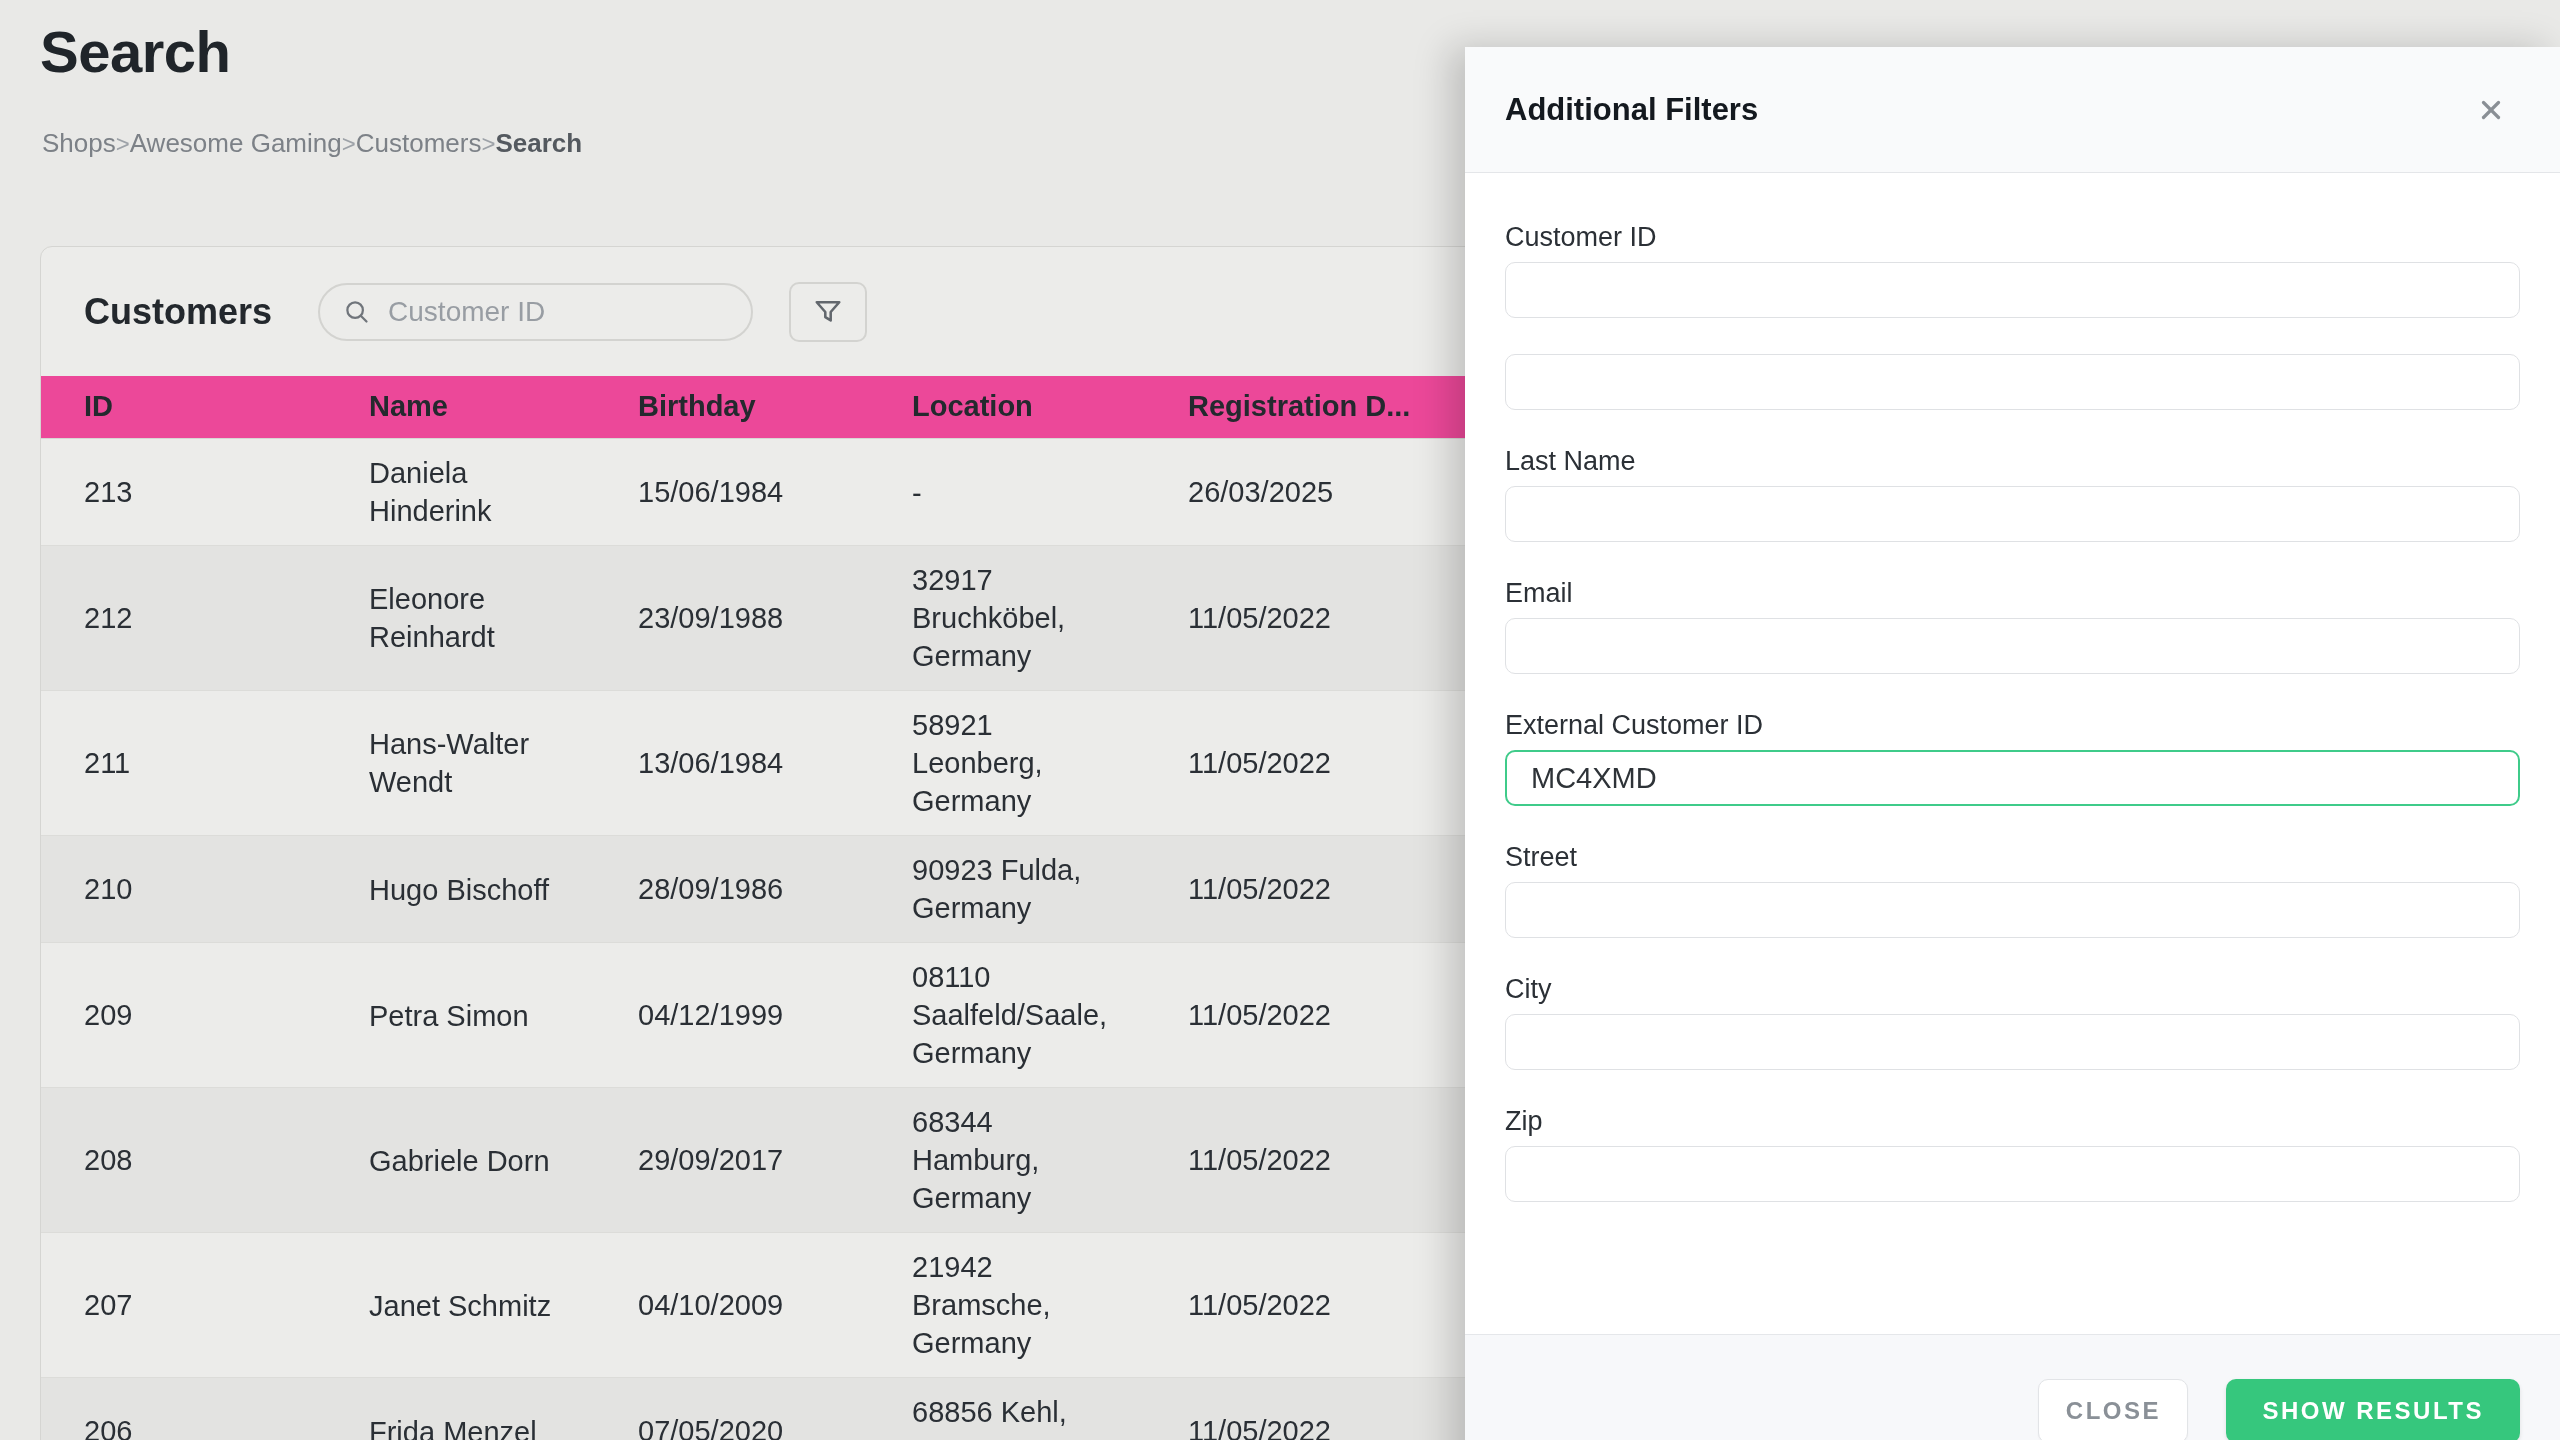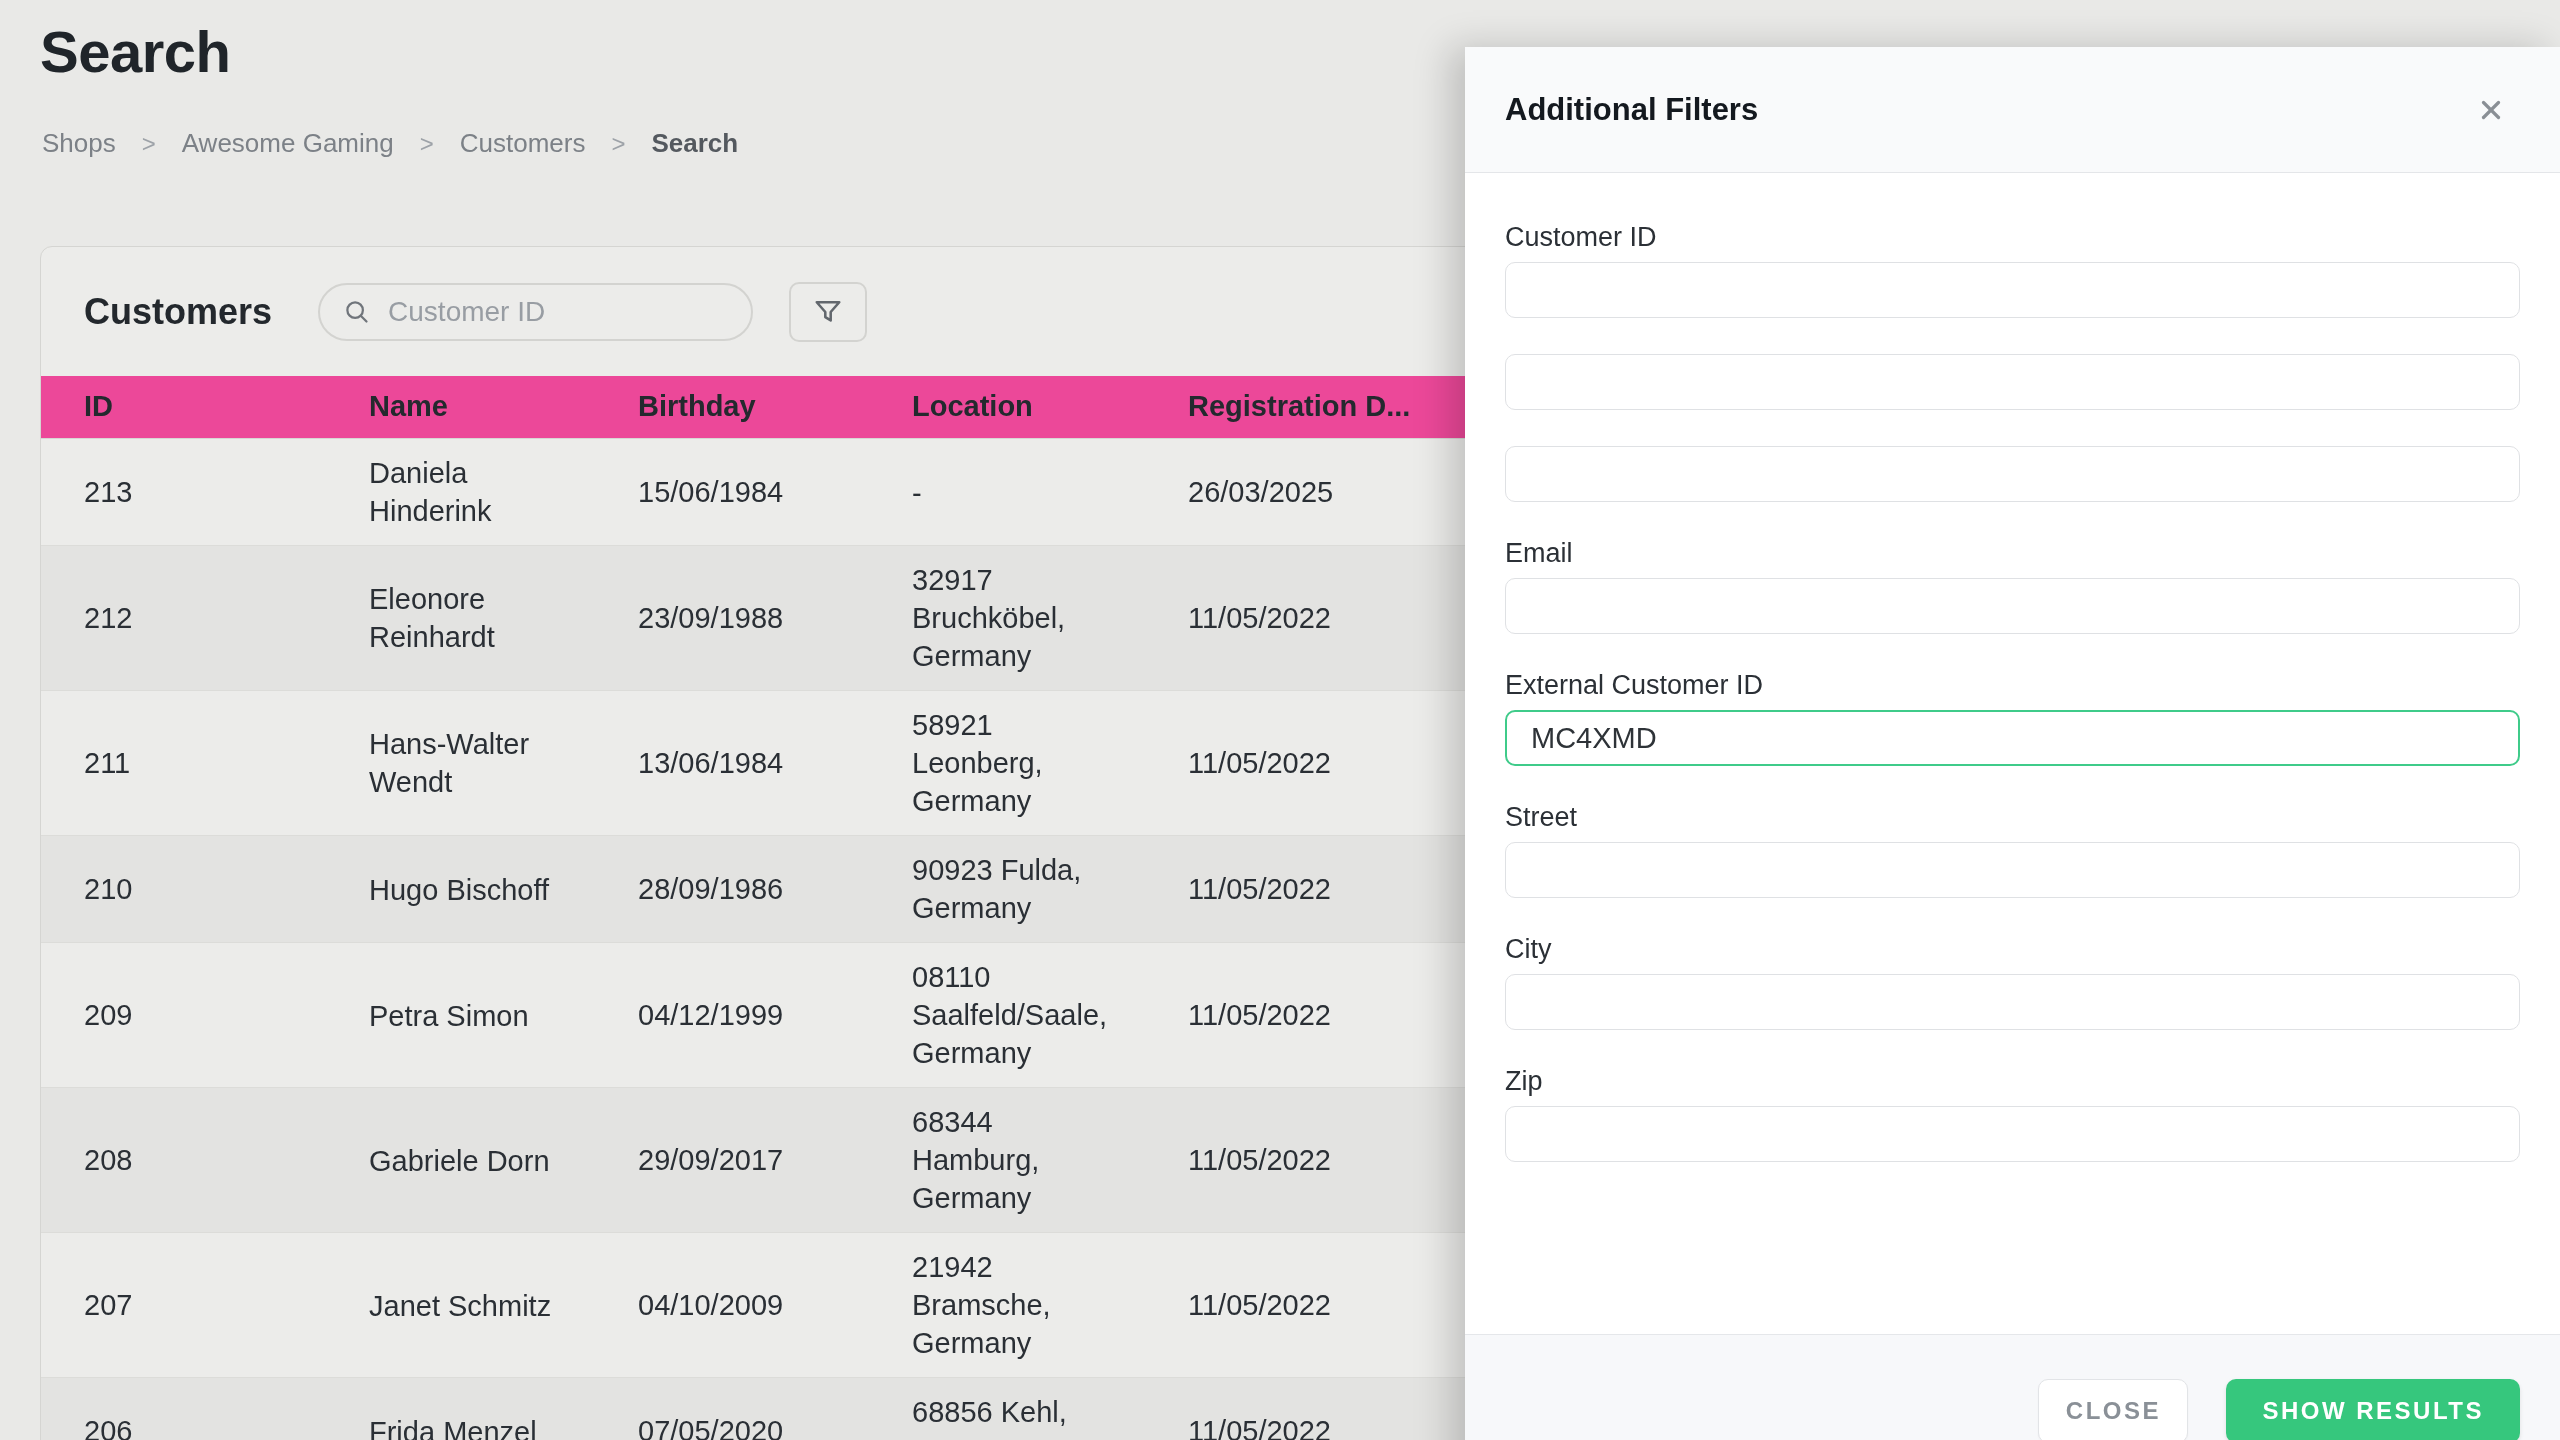--- a/index.html
+++ b/index.html
@@ -8,21 +8,21 @@
     width:2560px; height:1440px; overflow:hidden; position:relative;
     background:#e9e9e7; color:#2a2f35;
     font-family:"Liberation Sans", sans-serif;
   }
 
   
   .content { position:absolute; inset:0; }
   .page-title { position:absolute; left:40px; top:18px; margin:0;
     font-size:58px; font-weight:700; color:#20252a; letter-spacing:-0.5px; }
   .breadcrumb { position:absolute; left:42px; top:128px; display:flex;
-    align-items:center; gap:26px; font-size:26px; color:#7c8187; }
+    align-items:center; font-size:26px; color:#7c8187; }
   .breadcrumb .sep { color:#9da2a8; font-size:24px; }
   .breadcrumb .crumb { cursor:pointer; }
   .breadcrumb .current { font-weight:700; color:#54595f; }
 
   .card { position:absolute; left:40px; top:246px; width:2480px; height:1260px;
     background:#ececea; border:1px solid #d5d5d2; border-radius:12px 12px 0 0;
     overflow:hidden; }
   .card-header { height:129px; display:flex; align-items:center; }
   .card-title { font-size:36px; font-weight:700; color:#23282d; margin:0 0 0 43px; }
   .search-box { margin-left:46px; width:435px; height:58px; border:2px solid #d3d3d0;
@@ -217,20 +217,21 @@
 
   <div class="panel-body">
       <div class="field">
     <label>Customer ID</label>
     <input type="text" style="">
   </div>
       <div class="field">
     <input type="text" style="">
   </div>
       <div class="field">
+    <label>Last Name</label>
     <input type="text" style="">
   </div>
       <div class="field">
     <label>Email</label>
     <input type="text" style="">
   </div>
       <div class="field highlighted">
     <label>External Customer ID</label>
     <input type="text" value="MC4XMD" style="">
   </div>

